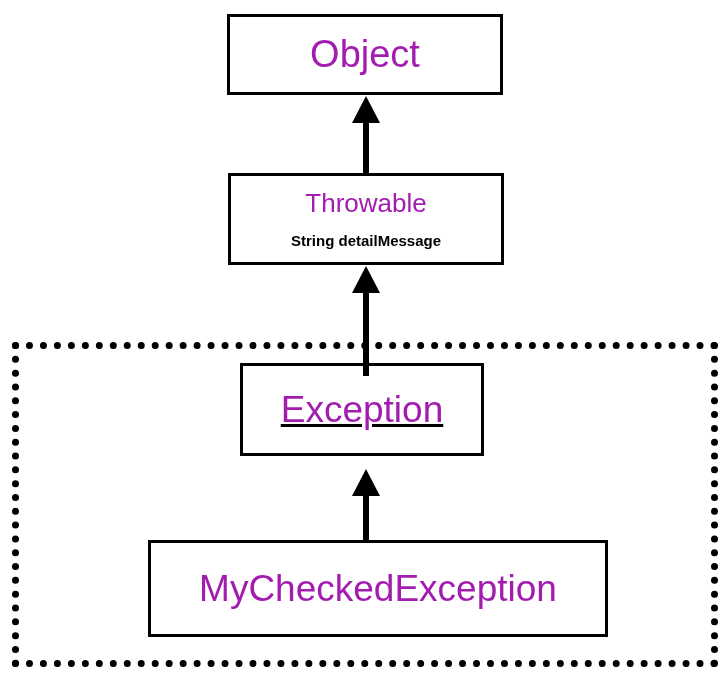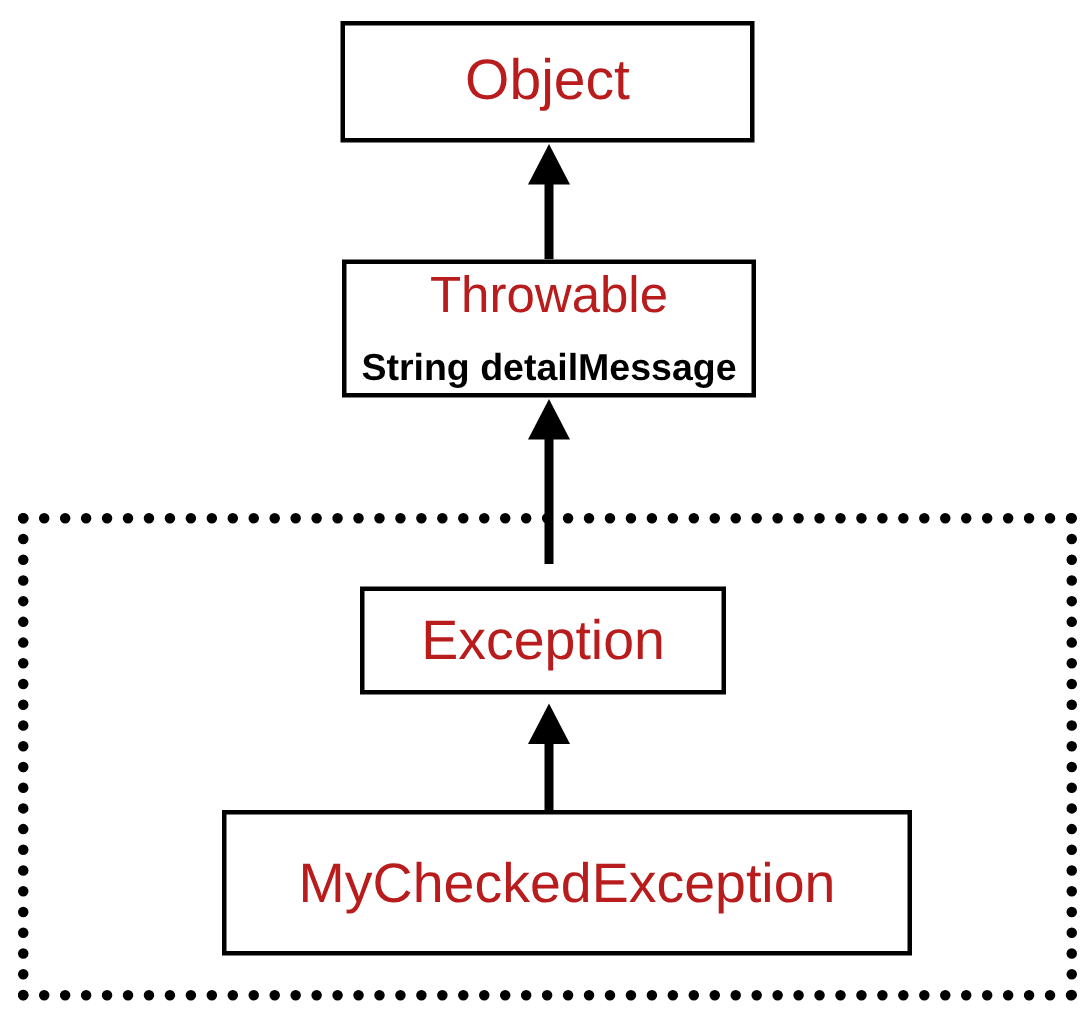--- a/index.html
+++ b/index.html
@@ -35,33 +35,33 @@
     border: 3px solid #000000;
     background: #ffffff;
     display: flex;
     flex-direction: column;
     align-items: center;
     justify-content: center;
     text-align: center;
     line-height: 1.08;
   }
   .class-name {
-    color: #b91c1c;
+    color: #a21caf;
     white-space: nowrap;
   }
   .class-field {
     color: #000000;
     white-space: nowrap;
     font-weight: bold;
   }
 
   
   #box-object   .class-name { font-size: 38px; font-weight: normal; letter-spacing: 0px; }
-  #box-throwable .class-name { font-size: 34px; font-weight: normal; margin-bottom: 16px; }
-  #box-throwable .class-field { font-size: 25px; }
+  #box-throwable .class-name { font-size: 26px; font-weight: normal; margin-bottom: 16px; }
+  #box-throwable .class-field { font-size: 15px; }
   #box-exception .class-name { font-size: 37px; font-weight: normal; }
   #box-mychecked .class-name { font-size: 37px; font-weight: normal; }
 
   
   .arrow {
     position: absolute;
   }
   .arrow svg { display: block; }
 </style>
 </head>
@@ -87,21 +87,21 @@
     <div class="class-field">String detailMessage</div>
   </div>
 
   <div class="arrow" style="left:348px; top:265px; width:36px; height:111px; z-index:5;">
     <svg width="36" height="111" viewBox="0 0 36 111">
       <line x1="18" y1="111" x2="18" y2="24" stroke="#000000" stroke-width="6"></line>
       <polygon points="18,1 32,28 4,28" fill="#000000"></polygon>
     </svg>
   </div>
 
-  <div class="class-box" id="box-exception" style="left:240px; top:391px; width:244px; height:72px; z-index:4;">
+  <div class="class-box" id="box-exception" style="left:240px; top:363px; width:244px; height:93px; z-index:4;text-decoration:underline;">
     <div class="class-name">Exception</div>
   </div>
 
   <div class="arrow" style="left:348px; top:468px; width:36px; height:74px; z-index:5;">
     <svg width="36" height="74" viewBox="0 0 36 74">
       <line x1="18" y1="74" x2="18" y2="24" stroke="#000000" stroke-width="6"></line>
       <polygon points="18,1 32,28 4,28" fill="#000000"></polygon>
     </svg>
   </div>
 

